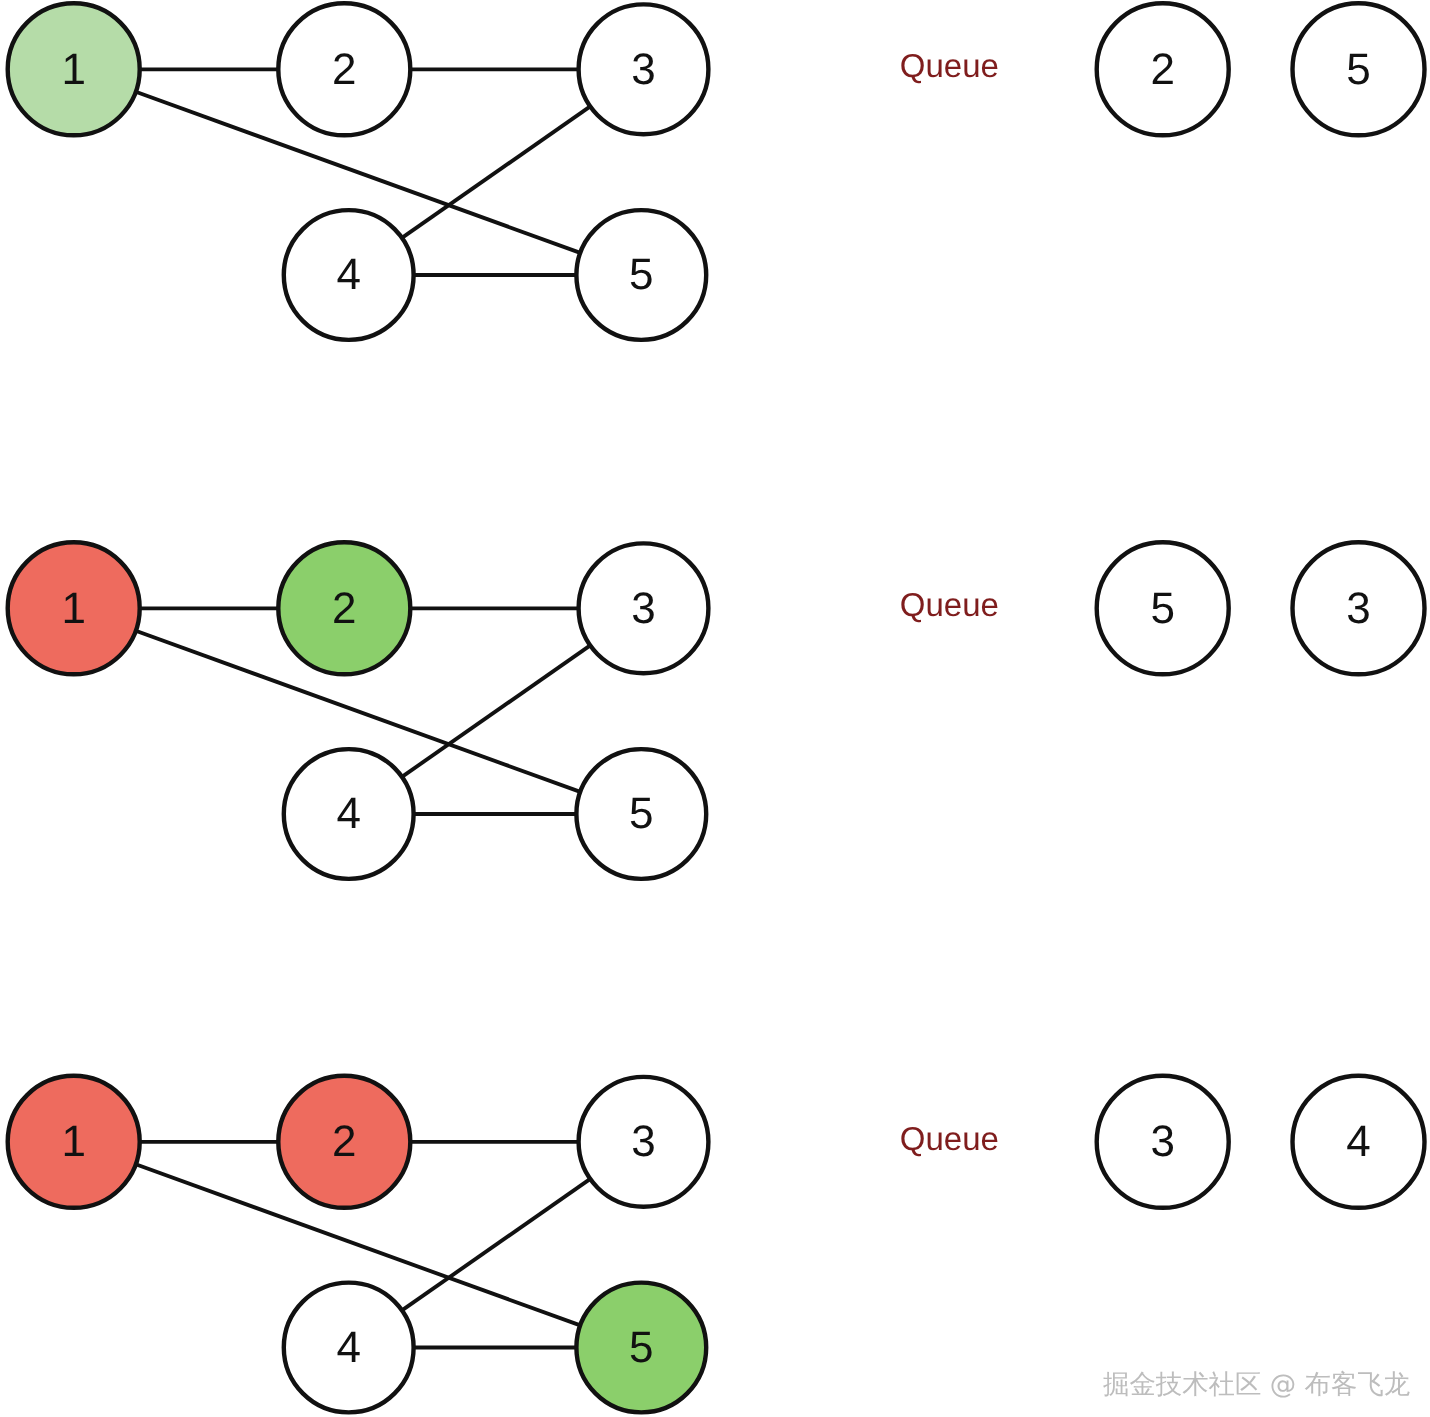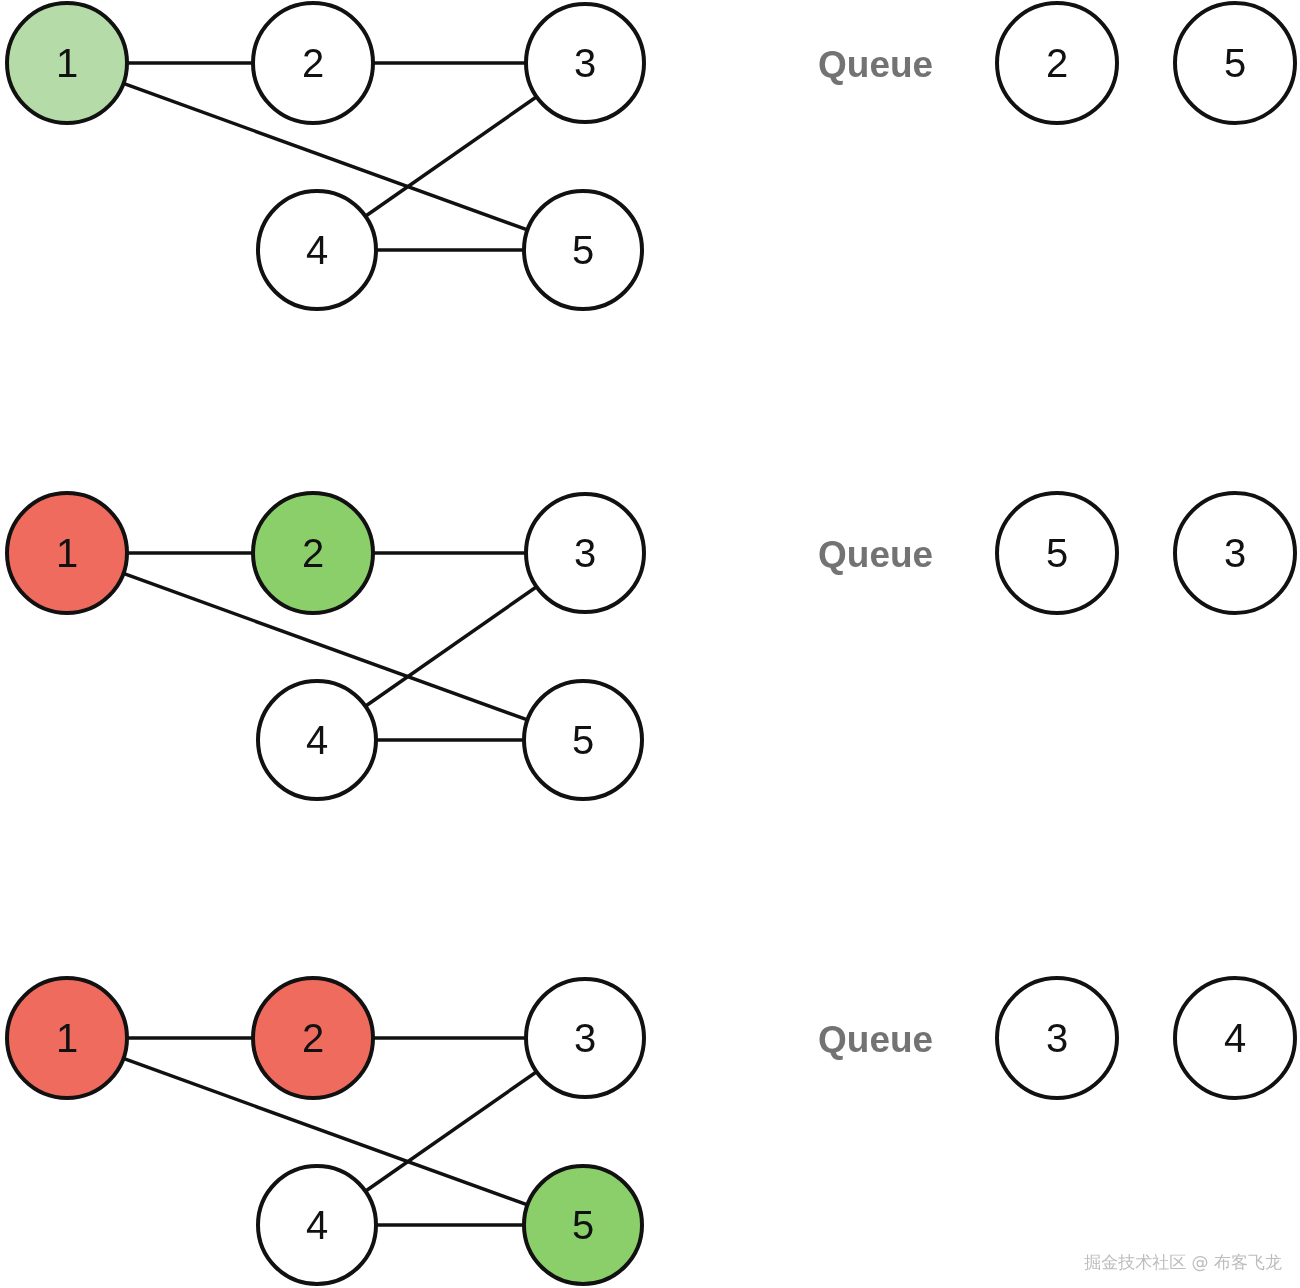--- a/index.html
+++ b/index.html
@@ -17,32 +17,32 @@
     position:absolute;border:4px solid #111111;border-radius:50%;
     box-sizing:border-box;background:#ffffff;
     display:flex;align-items:center;justify-content:center;
   }
   .node .lbl{
     font-size:40px;font-weight:400;color:#111111;line-height:1;
     font-family:"Liberation Sans","DejaVu Sans",sans-serif;
   }
   .queue{position:absolute;top:0;left:700px;width:600px;height:330px;}
   .queue-label{
-    position:absolute;font-size:37px;font-weight:700;color:#737373;
+    position:absolute;font-size:30px;font-weight:400;color:#7f1d1d;
     letter-spacing:0px;white-space:nowrap;
   }
   .qnode{
     position:absolute;border:4px solid #111111;border-radius:50%;
     box-sizing:border-box;background:#ffffff;
     display:flex;align-items:center;justify-content:center;
   }
   .qnode .lbl{font-size:40px;color:#111111;line-height:1;}
   .watermark{
     position:absolute;right:18px;bottom:14px;
-    font-size:17px;color:#bdbdbd;white-space:nowrap;
+    font-size:24px;color:#bdbdbd;white-space:nowrap;
     font-family:"DejaVu Sans","Liberation Sans",sans-serif;
   }
 </style>
 </head>
 <body>
 
 <div class="stage">
   <div id="rows-host">
       <div class="row" style="top: 0px;">
         <div class="graph">

